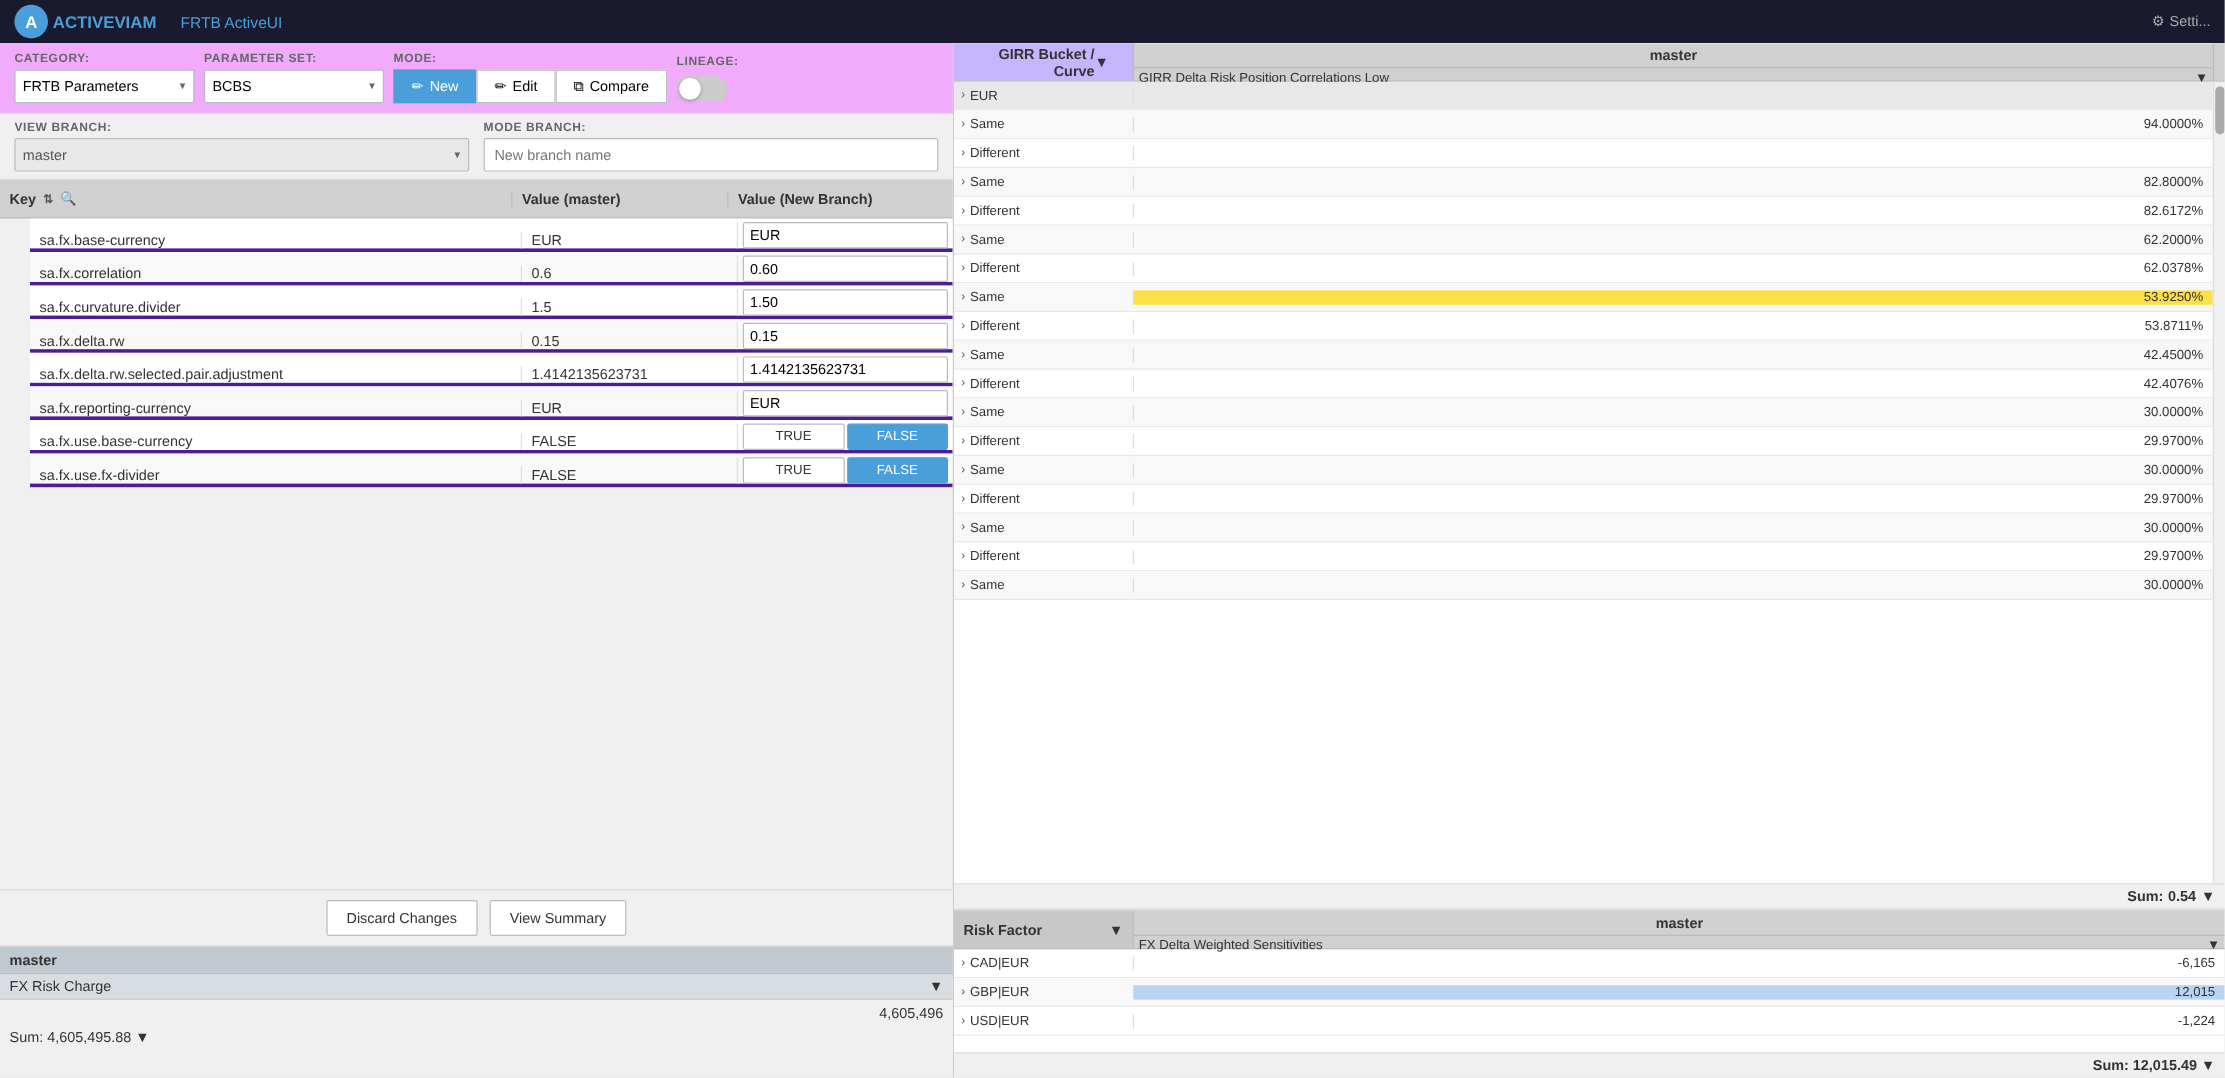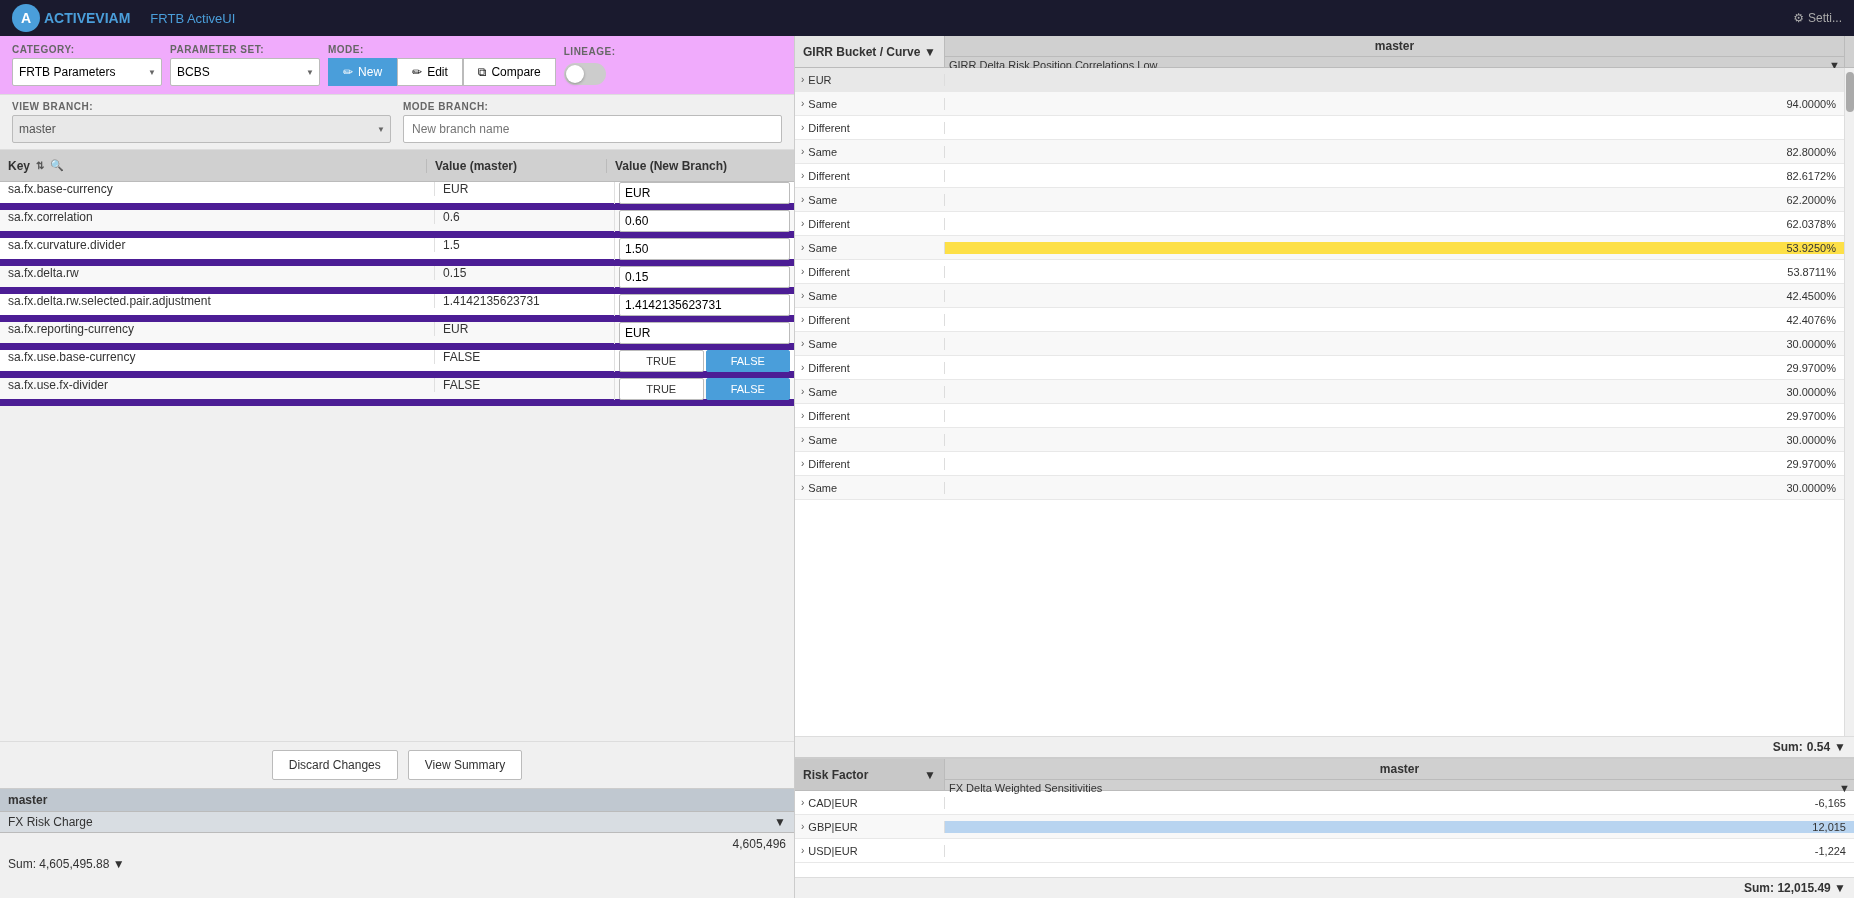--- a/index.html
+++ b/index.html
@@ -44,21 +44,21 @@
 
     
     .table-container { flex: 1; overflow: hidden; display: flex; flex-direction: column; }
     .table-header { display: flex; background: #d0d0d0; border-bottom: 1px solid #bbb; height: 32px; align-items: center; }
     .th-key { flex: 1; padding: 0 8px; font-weight: bold; font-size: 12px; display: flex; align-items: center; gap: 6px; }
     .th-value { width: 180px; padding: 0 8px; font-weight: bold; font-size: 12px; border-left: 1px solid #bbb; }
     .th-new-value { width: 180px; padding: 0 8px; font-weight: bold; font-size: 12px; border-left: 1px solid #bbb; }
     .sort-icon { cursor: pointer; color: #555; font-size: 10px; }
     .search-icon-btn { cursor: pointer; color: #555; font-size: 11px; }
     .table-body { flex: 1; overflow-y: auto; }
-    .table-row { display: flex; border-bottom: 7px solid #4c1d95; height: 28px; align-items: flex-start; background: white; }
+    .table-row { display: flex; border-bottom: 3px solid #4c1d95; height: 28px; align-items: flex-end; background: white; margin-left: 25px; }
     .table-row:nth-child(even) { background: #f8f8f8; }
     .td-key { flex: 1; padding: 0 8px; font-size: 12px; color: #333; }
     .td-value { width: 180px; padding: 0 8px; font-size: 12px; border-left: 1px solid #e0e0e0; color: #333; }
     .td-new-value { width: 180px; padding: 0 4px; font-size: 12px; border-left: 1px solid #e0e0e0; display: flex; align-items: center; }
     .text-input { height: 22px; border: 1px solid #bbb; padding: 0 5px; font-size: 12px; width: 100%; border-radius: 2px; }
     .bool-group { display: flex; gap: 2px; width: 100%; }
     .bool-btn { flex: 1; height: 22px; border: 1px solid #bbb; font-size: 11px; cursor: pointer; display: flex; align-items: center; justify-content: center; border-radius: 2px; }
     .bool-btn.true-btn { background: white; color: #333; }
     .bool-btn.false-btn.active { background: #4a9eda; color: white; border-color: #4a9eda; }
     .bool-btn.false-btn:not(.active) { background: white; color: #333; }
@@ -75,21 +75,21 @@
     .bl-dropdown { flex: 1; padding: 3px 8px; font-size: 12px; border: none; background: #d8dde2; cursor: pointer; display: flex; align-items: center; justify-content: space-between; }
     .bl-value { padding: 6px 8px; font-size: 12px; text-align: right; color: #333; }
     .bl-sum { padding: 2px 8px; font-size: 12px; color: #333; }
 
     
     .right-panel { flex: 1; background: #e8e8e8; display: flex; flex-direction: column; overflow: hidden; }
 
     
     .top-right { flex: 1; background: white; margin: 0; border-bottom: 1px solid #ccc; display: flex; flex-direction: column; overflow: hidden; }
     .tr-header { display: flex; background: #d0d0d0; border-bottom: 1px solid #bbb; height: 32px; align-items: stretch; }
-    .tr-th-bucket { width: 150px; padding: 0 8px; font-weight: bold; font-size: 12px; display: flex; align-items: center; background: #e5e5e5; border-right: 1px solid #bbb; }
+    .tr-th-bucket { width: 150px; padding: 0 20px; font-weight: bold; font-size: 12px; display: flex; align-items: center; background: #c4b5fd; border-right: 1px solid #bbb; text-align: right; }
     .tr-th-master { flex: 1; display: flex; flex-direction: column; }
     .tr-th-master-top { padding: 3px 8px; font-size: 12px; font-weight: bold; border-bottom: 1px solid #bbb; text-align: center; }
     .tr-th-master-sub { padding: 2px 4px; font-size: 11px; display: flex; align-items: center; justify-content: space-between; }
     .tr-body { flex: 1; overflow-y: auto; }
     .tr-row { display: flex; border-bottom: 1px solid #e8e8e8; height: 24px; align-items: center; }
     .tr-row:nth-child(even) { background: #f8f8f8; }
     .tr-cell-bucket { width: 150px; padding: 0 6px; font-size: 11px; border-right: 1px solid #ddd; display: flex; align-items: center; gap: 4px; }
     .expand-arrow { color: #555; font-size: 10px; cursor: pointer; }
     .tr-cell-value { flex: 1; padding: 0 8px; font-size: 11px; text-align: right; }
     .tr-cell-value.highlighted { background: #fde047; }

